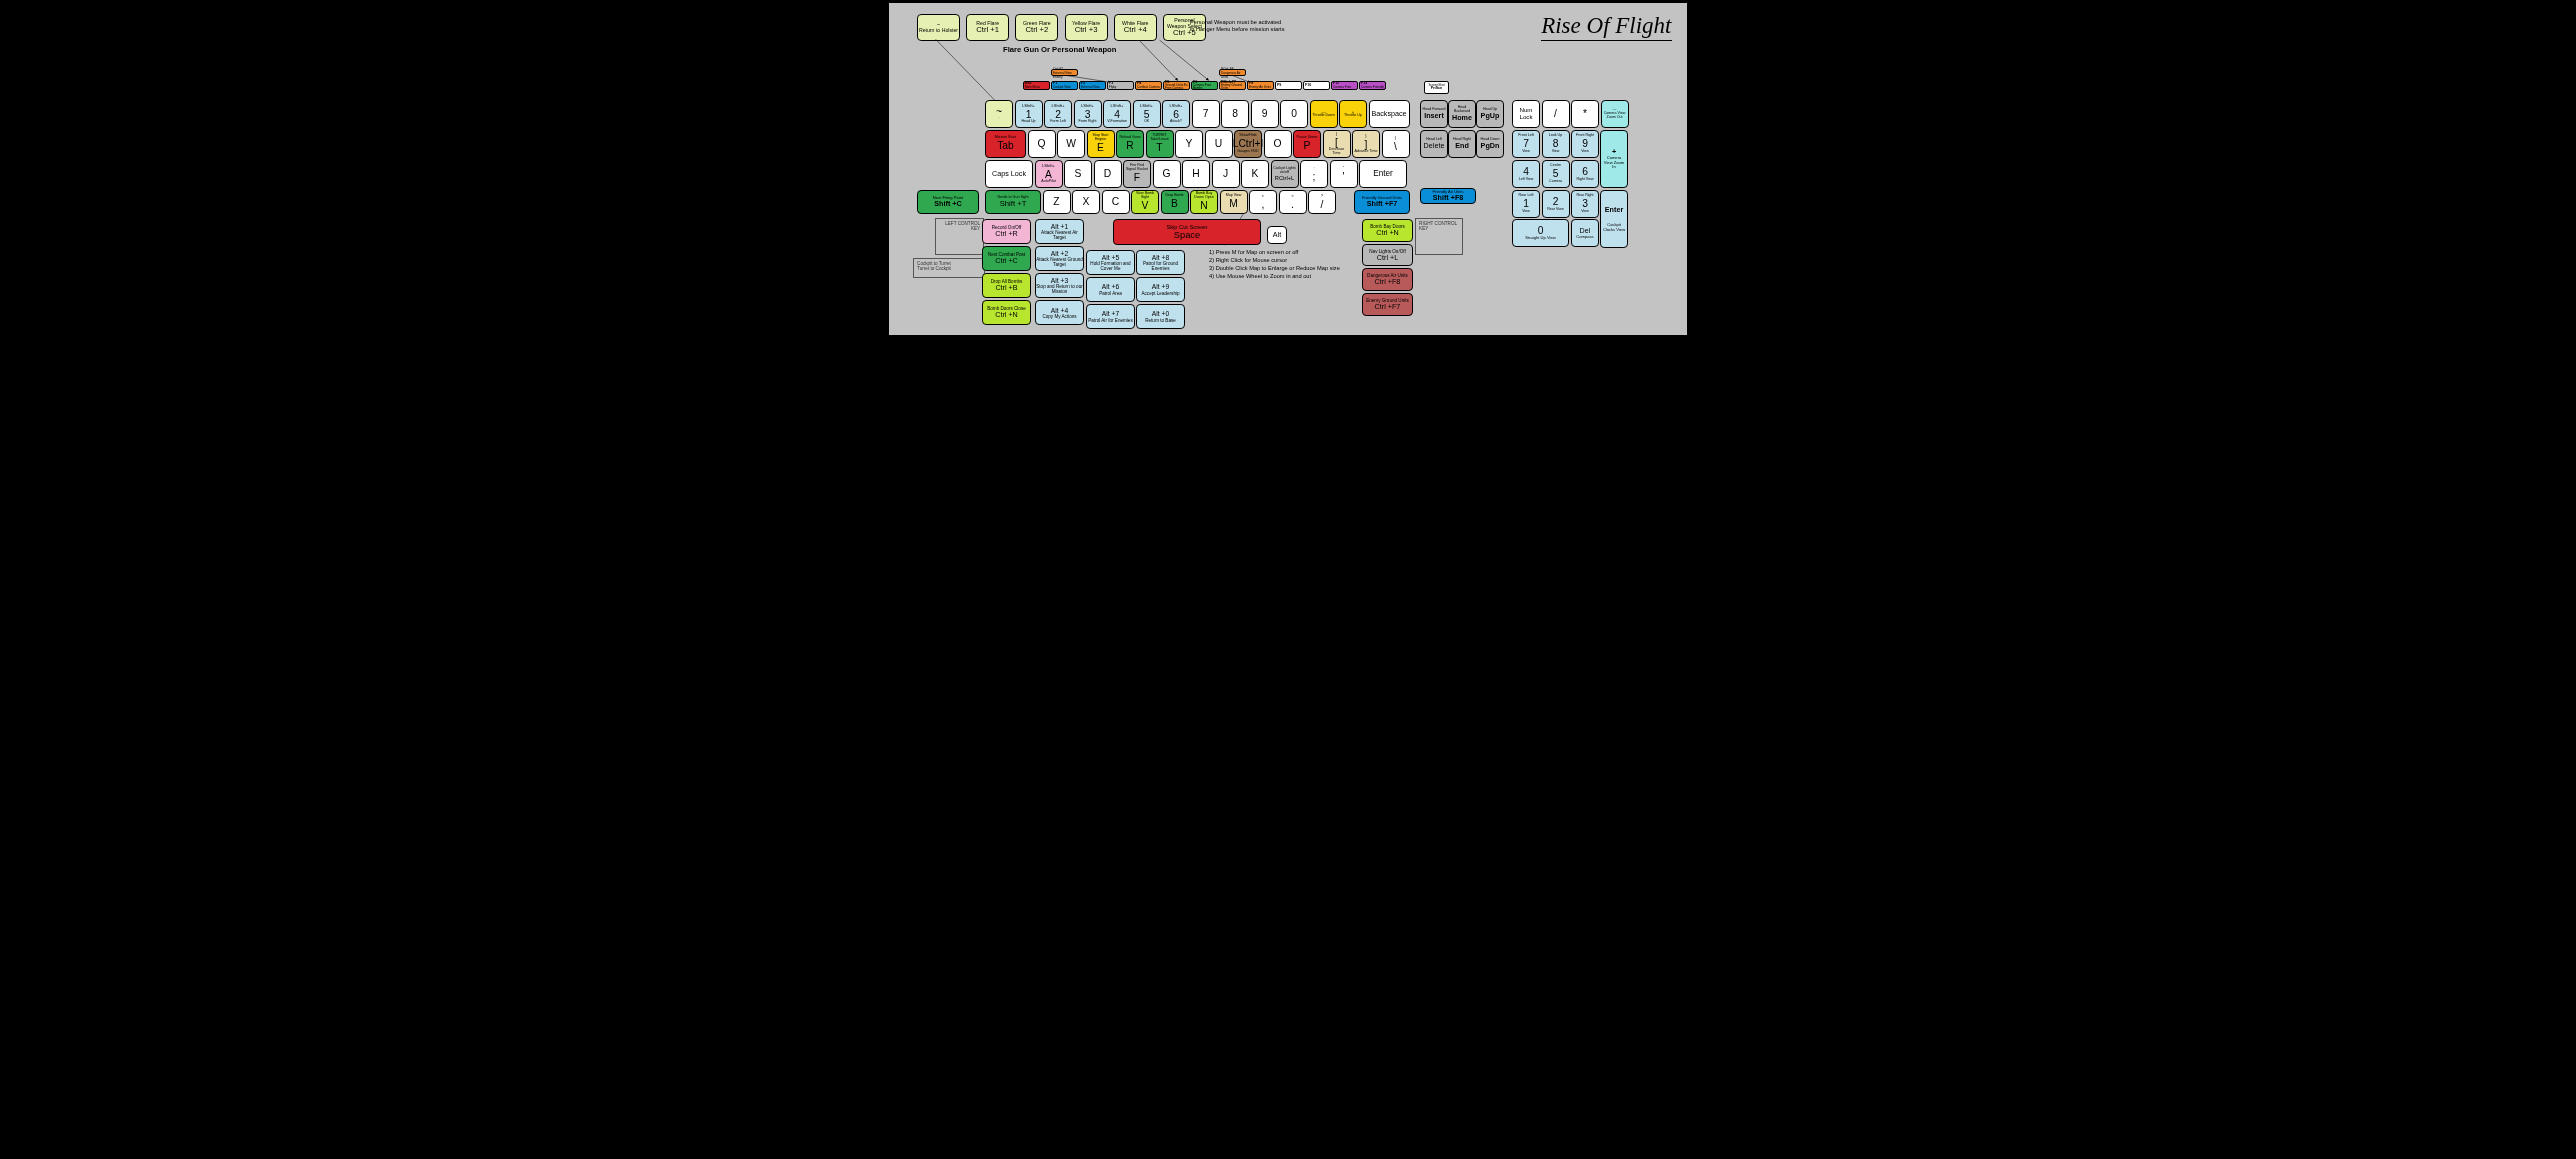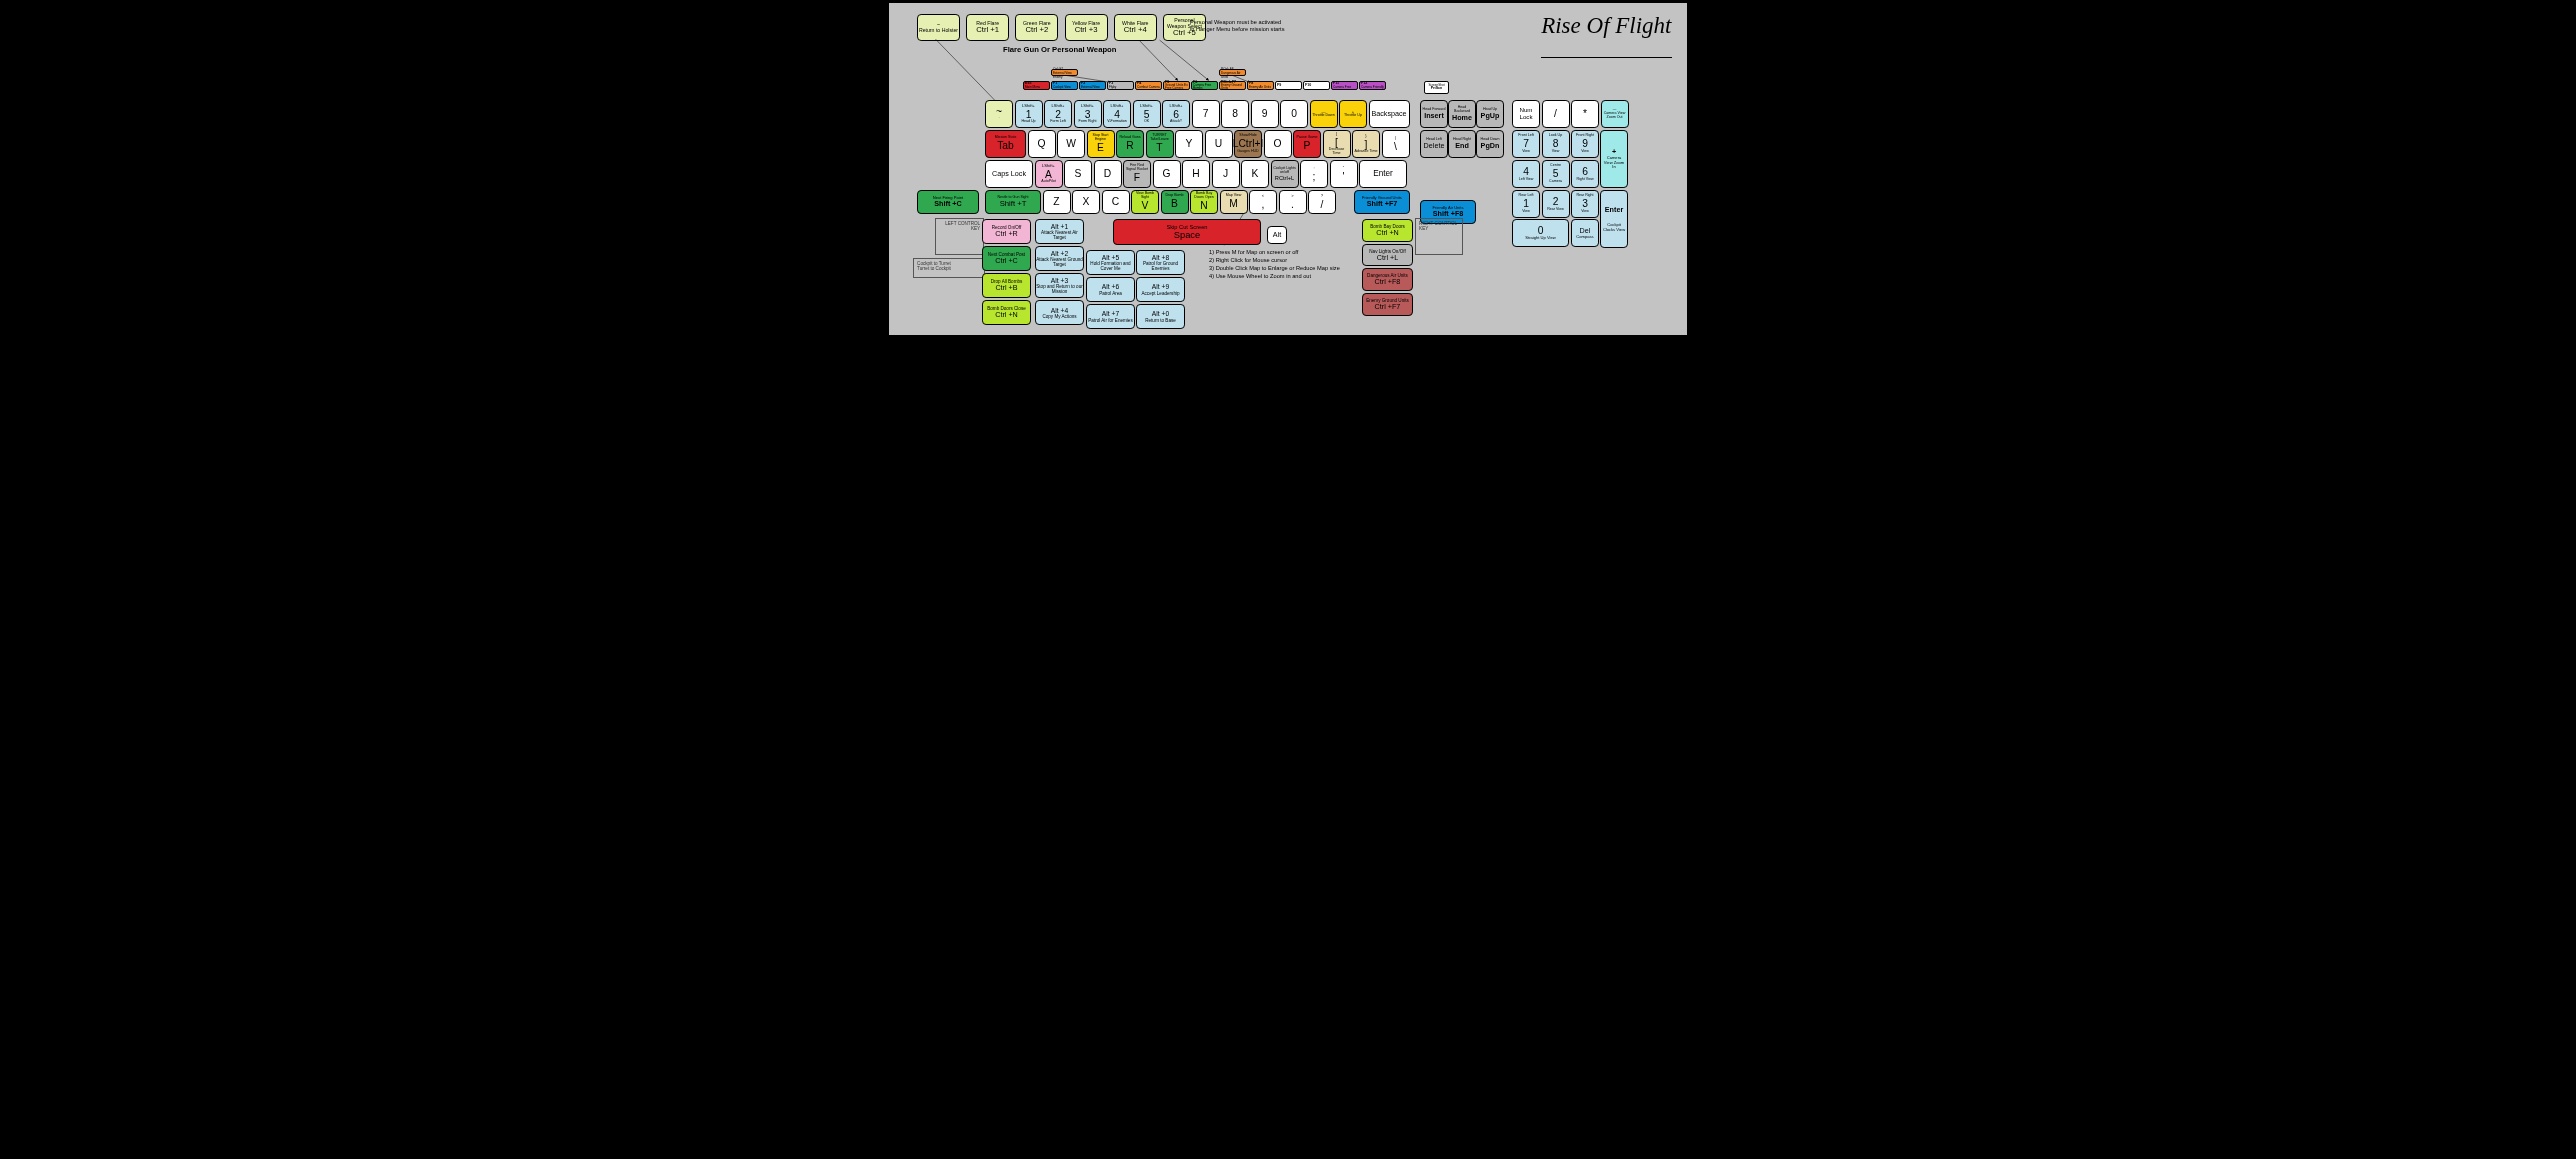--- a/index.html
+++ b/index.html
@@ -19,21 +19,21 @@
   }
   .title {
     position: absolute;
     right: 15.5px;
     top: 10.3px;
     font-family: "Times New Roman", serif;
     font-style: italic;
     font-size: 23px;
     font-weight: 500;
     border-bottom: 1px solid #000;
-    padding-bottom: 18px;
+    padding-bottom: 1px;
   }
   .flare-row { position: absolute; left: 28px; top: 11.3px; display: flex; gap: 6.2px; }
   .flare-key {
     width: 41px; height: 25px;
     background: #e6f0b2;
     border: 0.5px solid #000;
     border-radius: 4.1px;
     display: flex; flex-direction: column; align-items: center; justify-content: center;
     font-size: 5.2px;
     text-align: center;
@@ -493,21 +493,21 @@
       <div class="key c-white w1" style="height: 24px;">
         <span class="sm">?</span>
         <span class="big">/</span>
       </div>
     </div>
 
   <div class="key c-blue" style="position:absolute; left:465px; top:187px; width:56px; height:24px">
     <span class="sm">Friendly Ground Units</span>
     <span class="med" style="font-weight:bold">Shift +F7</span>
   </div>
-  <div class="key c-blue" style="position:absolute; left:531px; top:197px; width:56px; height:24px">
+  <div class="key c-blue" style="position:absolute; left:531px; top:185px; width:56px; height:16px">
     <span class="sm">Friendly Air Units</span>
     <span class="med" style="font-weight:bold">Shift +F8</span>
   </div>
 
   <div class="sidebox" style="left:46px; top:215px; width:41px; height:31px; text-align:right">LEFT CONTROL KEY</div>
   <div class="sidebox" style="left:24px; top:255px; width:64px; height:13.4px; font-size:4.6px">
     <span style="white-space:pre-line">Cockpit to Turret
 Turret to Cockpit</span>
   </div>
 

